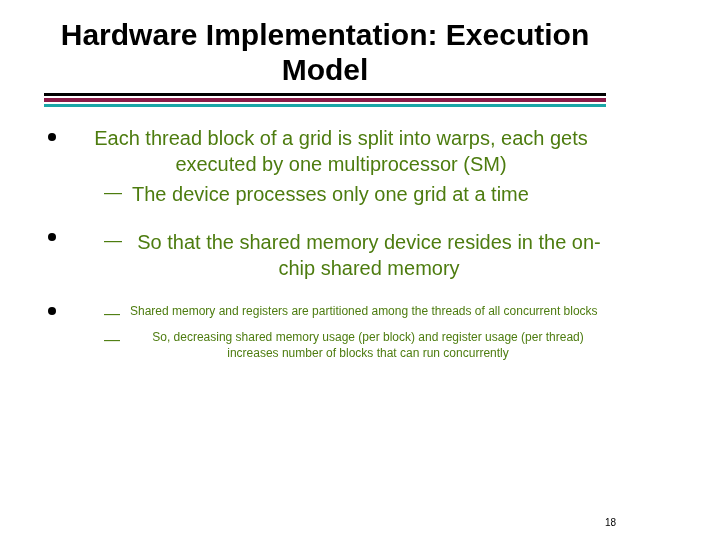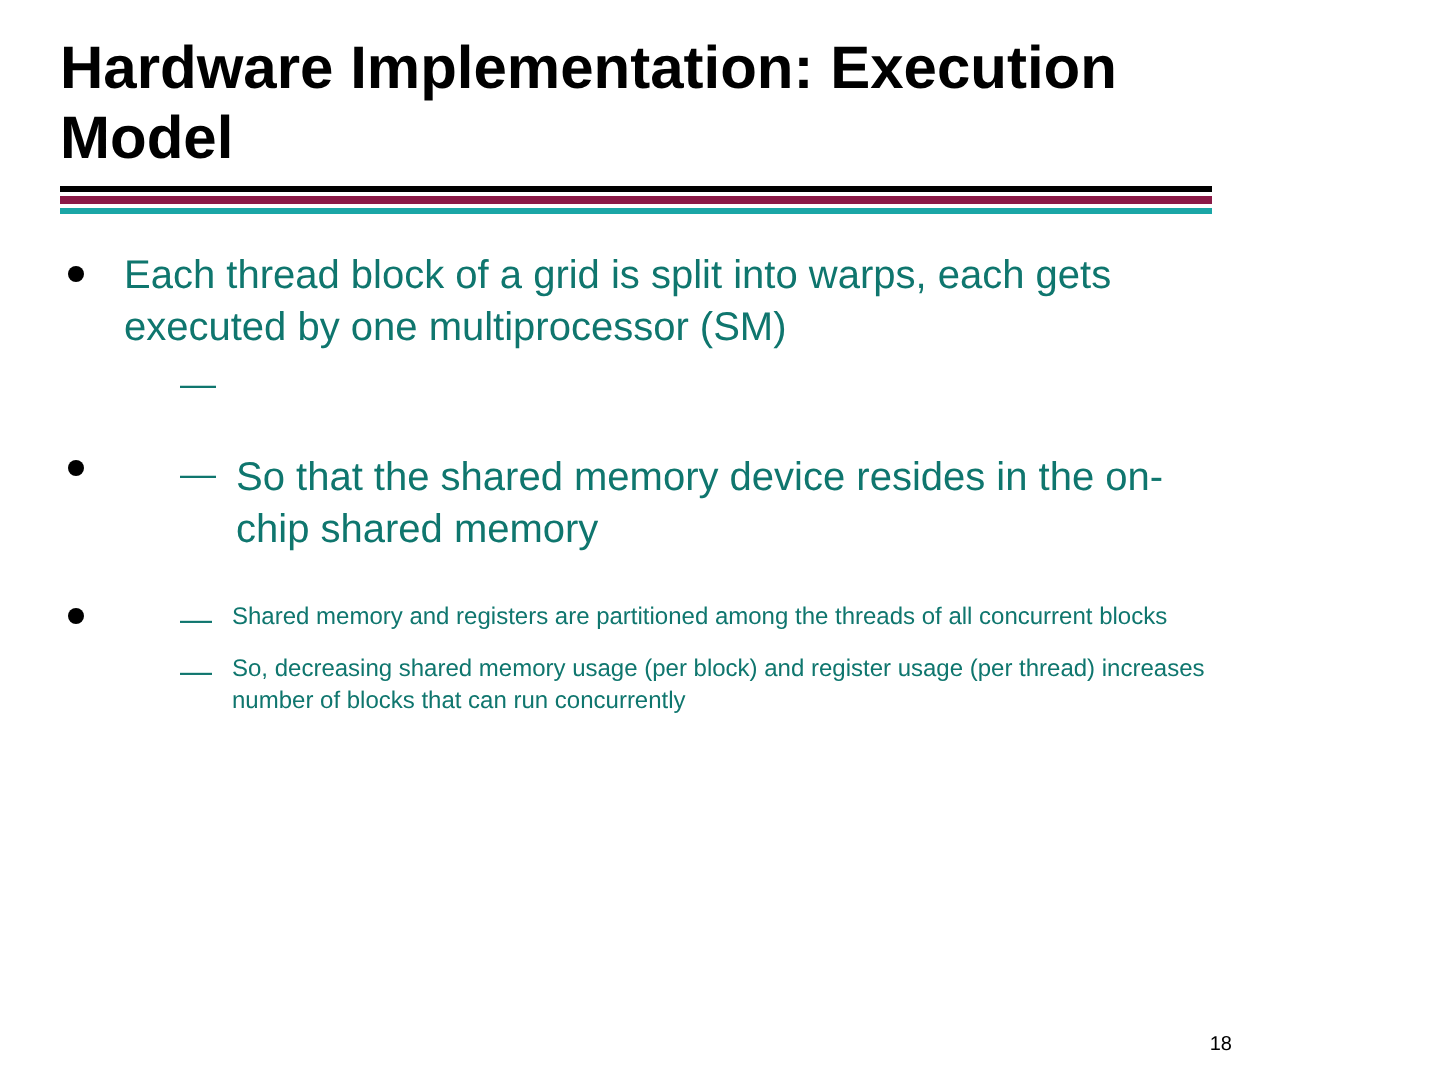--- a/index.html
+++ b/index.html
@@ -1,26 +1,26 @@
 <!DOCTYPE html>
 <html><head>
 <meta charset="utf-8">
 <style>
   * { box-sizing: border-box; margin: 0; padding: 0; }
   html, body { width: 720px; height: 540px; background: #fff; font-family: "Trebuchet MS", "Segoe UI", sans-serif; }
-  .slide { width: 636px; height: 540px; position: relative; padding: 18px 30px 24px 30px; }
+  .slide { width: 636px; height: 540px; position: relative; padding: 18px 30px 24px 44px; text-align: center; }
   .title { font-size: 30px; font-weight: bold; color: #000; line-height: 1.15; margin-bottom: 6px; }
   .rule { width: 100%; }
   .rule .r1 { height: 3px; background: #000; }
   .rule .r2 { height: 4px; background: #8a1a47; margin-top: 2px; }
   .rule .r3 { height: 3px; background: #1aa6a6; margin-top: 2px; }
   .body { margin-top: 18px; }
   .bullet { display: flex; margin-bottom: 18px; }
   .bullet .dot { width: 8px; height: 8px; background: #000; border-radius: 50%; flex: 0 0 auto; margin-top: 8px; margin-right: 20px; margin-left: 4px; }
-  .bullet .content { font-size: 20px; line-height: 1.3; color: #0f766e; }
+  .bullet .content { font-size: 20px; line-height: 1.3; color: #4d7c0f; }
   .sub { display: flex; margin-top: 4px; padding-left: 28px; }
   .sub .dash { flex: 0 0 auto; margin-right: 10px; font-size: 18px; line-height: 1.3; }
   .sub .subtext { font-size: 20px; line-height: 1.3; }
   .sub.small .dash { font-size: 16px; line-height: 1.35; }
   .sub.small .subtext { font-size: 12px; font-family: Arial, sans-serif; line-height: 1.35; }
   .pagenum { position: absolute; bottom: 12px; right: 20px; font-size: 10px; color: #000; font-family: Arial, sans-serif; margin-left: 40px; }
 </style>
 </head>
 <body>
 
@@ -35,20 +35,21 @@
   </div>
 
   <div class="body">
 
     <div class="bullet">
       <span class="dot"></span>
       <div class="content">
         <span>Each thread block of a grid is split into warps, each gets executed by one multiprocessor (SM)</span>
         <div class="sub">
           <span class="dash">—</span>
+          <span class="subtext">The device processes only one grid at a time</span>
         </div>
       </div>
     </div>
 
     <div class="bullet">
       <span class="dot"></span>
       <div class="content">
         <div class="sub">
           <span class="dash">—</span>
           <span class="subtext">So that the shared memory device resides in the on-chip shared memory</span>

